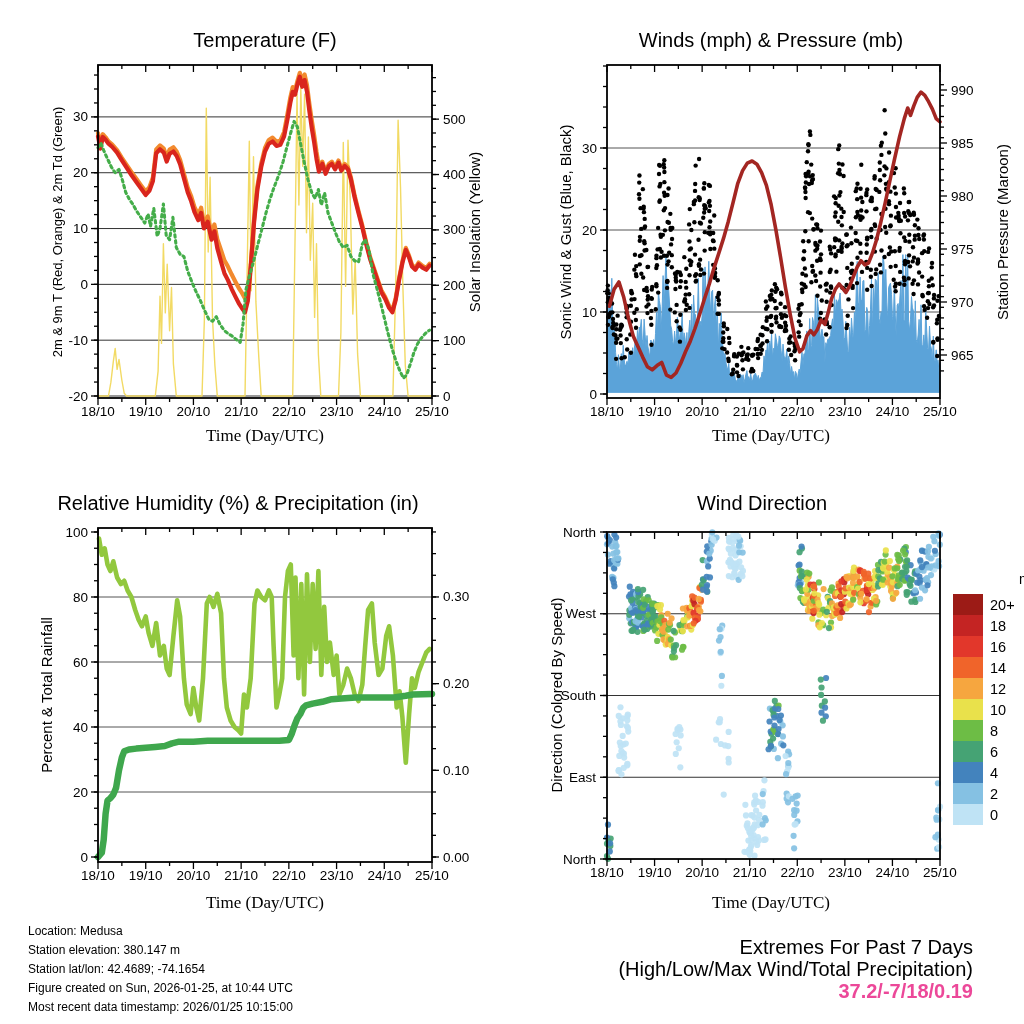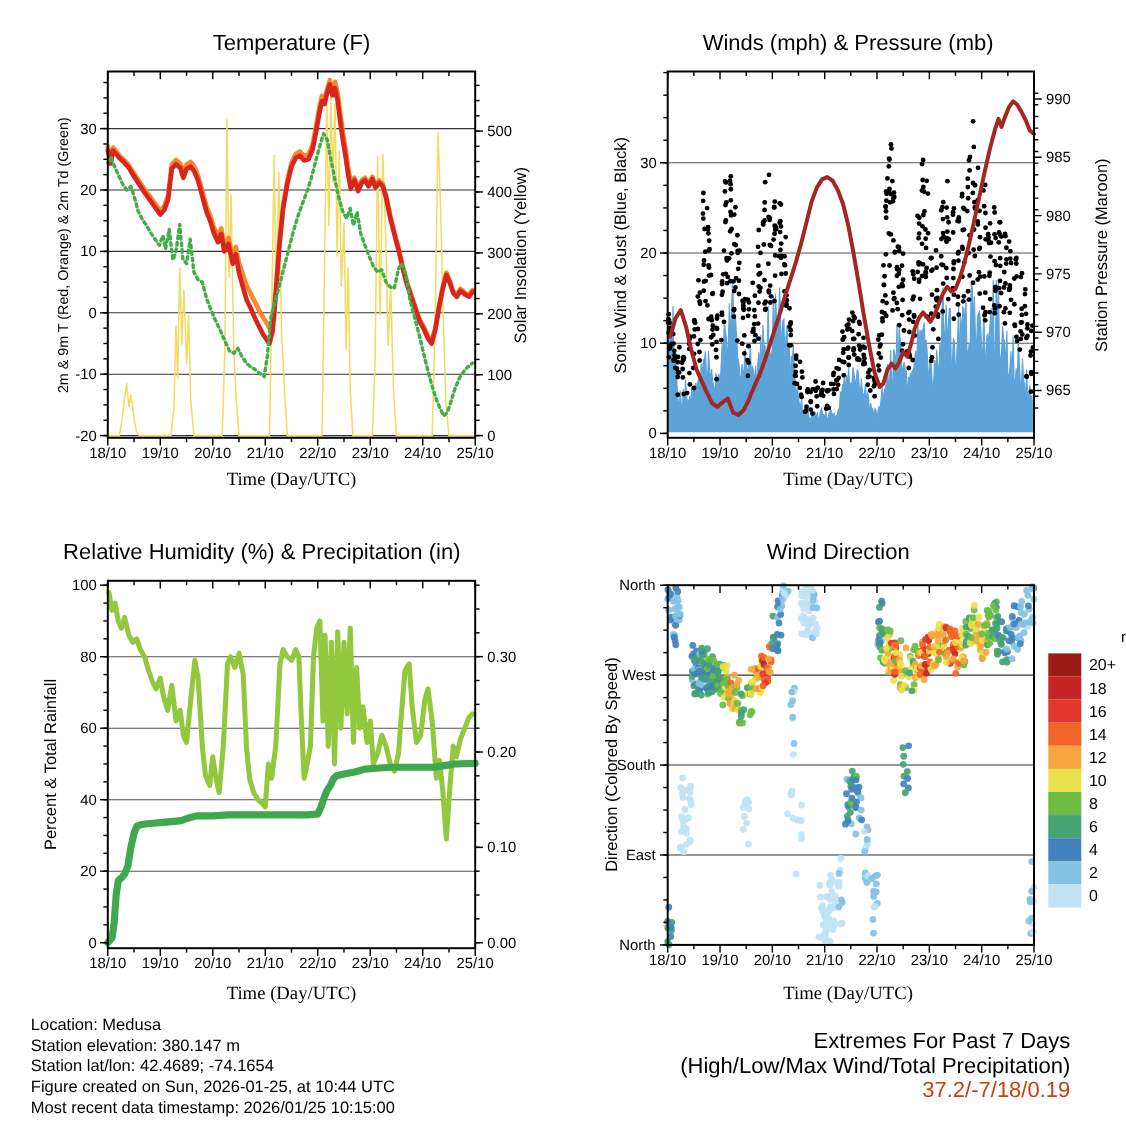--- a/index.html
+++ b/index.html
@@ -4,24 +4,24 @@
 <style>
   html,body{margin:0;padding:0;background:#fff;}
   #page{position:relative;width:1024px;height:1024px;background:#fff;overflow:hidden;
         font-family:"Liberation Sans",sans-serif;color:#000;}
   #chart-svg{position:absolute;left:0;top:0;}
   .abs{position:absolute;white-space:nowrap;}
   .ctitle{font-size:20px;transform:translate(-50%,-50%);}
   .xlabel{font-size:17px;transform:translate(-50%,-50%);font-family:Liberation Serif, serif;}
   .vlabel{font-size:15px;transform:translate(-50%,-50%) rotate(-90deg);}
   .vlabel.small{font-size:13px;}
-  .footer-line{font-size:15px;line-height:19px;}
+  .footer-line{font-size:12px;line-height:19px;}
   #footer{left:28px;top:922px;}
   #extremes{right:51px;top:936px;text-align:right;font-size:20px;line-height:22px;}
-  #extremes .vals{color:#c2410c;font-weight:normal;}
+  #extremes .vals{color:#ec4899;font-weight:bold;}
   #legend-title{font-size:14px;margin-left:29px;}
 </style>
 </head>
 <body>
 <div id="page">
 
 <svg id="chart-svg" width="1024" height="1024">
       <line x1="98" y1="396" x2="432" y2="396" stroke="#333" stroke-width="1"></line>
       <line x1="98" y1="340.18" x2="432" y2="340.18" stroke="#333" stroke-width="1"></line>
       <line x1="98" y1="284.36" x2="432" y2="284.36" stroke="#333" stroke-width="1"></line>

